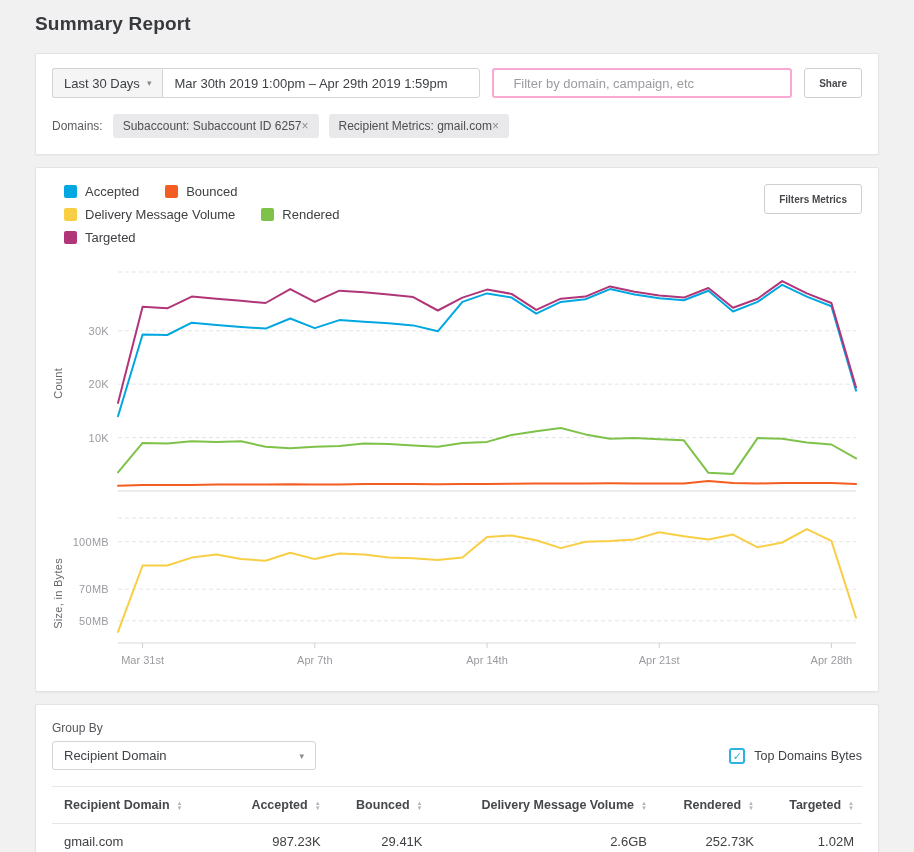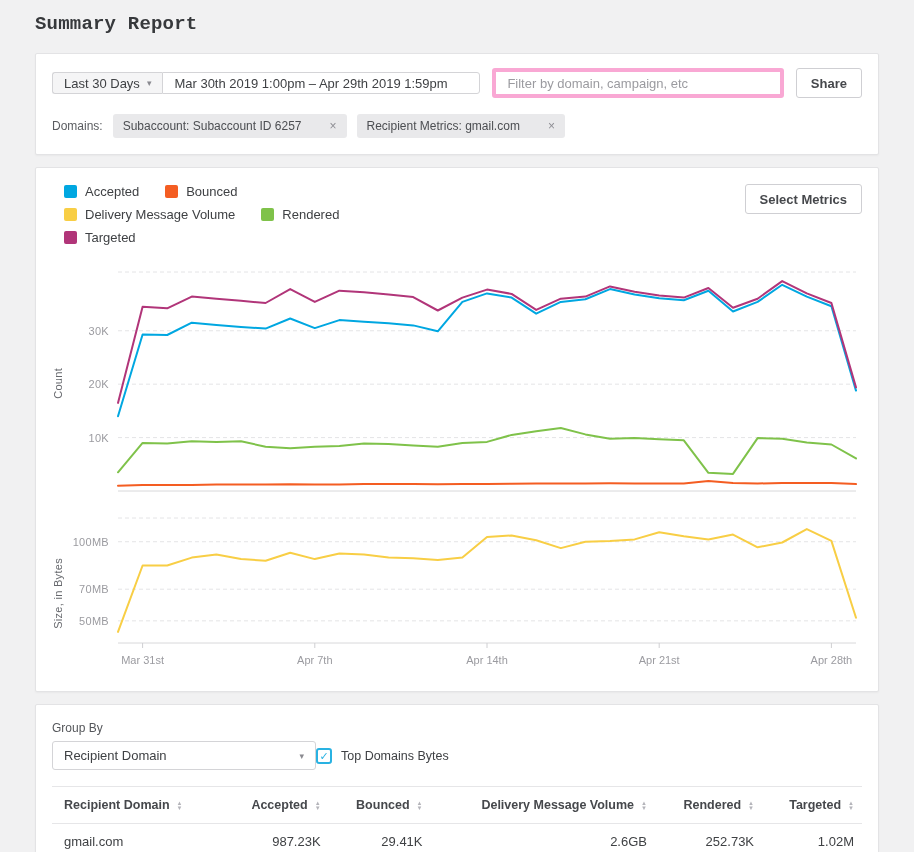--- a/index.html
+++ b/index.html
@@ -3,74 +3,74 @@
 <meta charset="utf-8">
 <style>
   * { margin:0; padding:0; box-sizing:border-box; }
   html,body { width:914px; height:852px; overflow:hidden; }
   body {
     background:#f1f1f2;
     font-family:"Liberation Sans","DejaVu Sans",sans-serif;
     color:#3f4144;
   }
   .page { padding:0 35px; }
-  h1.title { font-size:19px; font-weight:bold; color:#37393c; padding:13px 0 18px 0; letter-spacing:.2px;font-family:Liberation Mono, monospace; }
+  h1.title { font-size:19px; font-weight:bold; color:#37393c; padding:13px 0 18px 0; letter-spacing:.2px; }
   .panel {
     background:#fff; border:1px solid #e3e3e5; border-radius:2px;
     box-shadow:0 1px 2px rgba(0,0,0,.04); margin-bottom:12px;
   }
   
   .toolbar-panel { padding:14px 16px 16px 16px; }
   .toolbar-row { display:flex; align-items:center; gap:12px; }
-  .datepicker { display:flex; height:22px; }
+  .datepicker { display:flex; height:30px; }
   .range-btn {
     display:flex; align-items:center; gap:7px; padding:0 11px;
     background:#f5f5f6; border:1px solid #d4d4d7; border-right:none;
     border-radius:3px 0 0 3px; font-size:13px; color:#3f4144; cursor:pointer;
     font-family:inherit; white-space:nowrap;
   }
   .caret { font-size:9px; color:#8a8a90; }
   .date-input {
     width:318px; border:1px solid #d4d4d7; border-radius:0 3px 3px 0;
     font-size:13px; color:#3f4144; padding:10px 11px; font-family:inherit; background:#fff;
   }
   .filter-input {
-    flex:1; height:30px; border:4px solid #f9a8d4; border-radius:3px;
-    font-size:13px; padding:0 11px; color:#6d28d9; font-family:inherit;
+    flex:1; height:30px; border:2px solid #f9a8d4; border-radius:3px;
+    font-size:13px; padding:0 19px; color:#6d28d9; font-family:inherit;
   }
   .filter-input::placeholder { color:#9b9ba0; }
   .btn {
     height:30px; padding:0 14px; background:#fff; border:1px solid #cfcfd3;
-    border-radius:3px; font-size:13px; font-weight:bold; color:#46484c;
+    border-radius:3px; font-size:10px; font-weight:bold; color:#46484c;
     cursor:pointer; font-family:inherit; white-space:nowrap;
   }
   .filters-row { display:flex; align-items:center; margin-top:16px; gap:10px; }
   .filters-label { font-size:12px; color:#5a5c60; }
   .tag {
-    display:inline-flex; align-items:center; gap:28px; background:#e9e9eb;
+    display:inline-flex; align-items:center; gap:0; background:#e9e9eb;
     border-radius:3px; padding:5px 10px; font-size:12px; color:#4c4e52;
   }
   .tag-x { color:#8e8e94; font-size:12px; cursor:pointer; }
   
   .chart-panel { padding:16px; position:relative; }
   .chart-head { display:flex; justify-content:space-between; align-items:flex-start; margin-bottom:12px; }
   .legend { display:flex; flex-wrap:wrap; max-width:390px; padding-left:12px; }
   .legend-item { display:flex; align-items:center; gap:8px; font-size:13px; color:#3f4144; margin:0 26px 8px 0; }
   .swatch { width:13px; height:13px; border-radius:2px; display:inline-block; }
   .chart-row { display:flex; align-items:center; }
   .ylab {
     writing-mode:vertical-rl; transform:rotate(180deg); font-size:11px;
     color:#66686d; width:16px; text-align:center; letter-spacing:.3px;
   }
   .chart-svg { flex:1; }
   .chart-svg svg { display:block; width:100%; }
   .chart-gap { height:10px; }
   
   .table-panel { padding:16px 16px 0 16px; }
-  .groupby-row { display:flex; justify-content:flex-start; align-items:flex-end; }
+  .groupby-row { display:flex; justify-content:space-between; align-items:flex-end; }
   .gb-label { font-size:12px; color:#55575b; margin-bottom:6px; }
   .select {
     width:264px; height:29px; border:1px solid #d4d4d7; border-radius:3px;
     display:flex; align-items:center; justify-content:space-between;
     padding:0 11px; font-size:13px; color:#3f4144; cursor:pointer; background:#fff;
   }
   .checkbox-wrap { display:flex; align-items:center; gap:9px; font-size:12.5px; color:#3f4144; cursor:pointer; padding-bottom:6px; }
   .checkbox {
     width:16px; height:16px; border:2px solid #29b2e2; border-radius:3px;
     color:#29b2e2; font-weight:bold; font-size:11px; display:flex;
@@ -138,21 +138,21 @@
           </span>
           <span class="legend-item">
             <span class="swatch" style="background:#7fc24a"></span>
             <span>Rendered</span>
           </span>
           <span class="legend-item">
             <span class="swatch" style="background:#b13579"></span>
             <span>Targeted</span>
           </span>
         </div>
-      <button class="btn">Select Metrics</button>
+      <button class="btn">Filters Metrics</button>
     </div>
     <div class="chart-row">
       <span class="ylab">Count</span>
       <div class="chart-svg">
           <svg viewBox="0 0 794 236" xmlns="http://www.w3.org/2000/svg">
             <line x1="50" y1="7" x2="788" y2="7" stroke="#e4e4e6" stroke-width="1" stroke-dasharray="4 3"></line>
             <line x1="50" y1="172.58536585365854" x2="788" y2="172.58536585365854" stroke="#e4e4e6" stroke-width="1" stroke-dasharray="4 3"></line>
             <text x="41" y="176.58536585365854" text-anchor="end" font-size="11" fill="#9b9ba0" letter-spacing=".3">10K</text>
             <line x1="50" y1="119.17073170731707" x2="788" y2="119.17073170731707" stroke="#e4e4e6" stroke-width="1" stroke-dasharray="4 3"></line>
             <text x="41" y="123.17073170731707" text-anchor="end" font-size="11" fill="#9b9ba0" letter-spacing=".3">20K</text>

